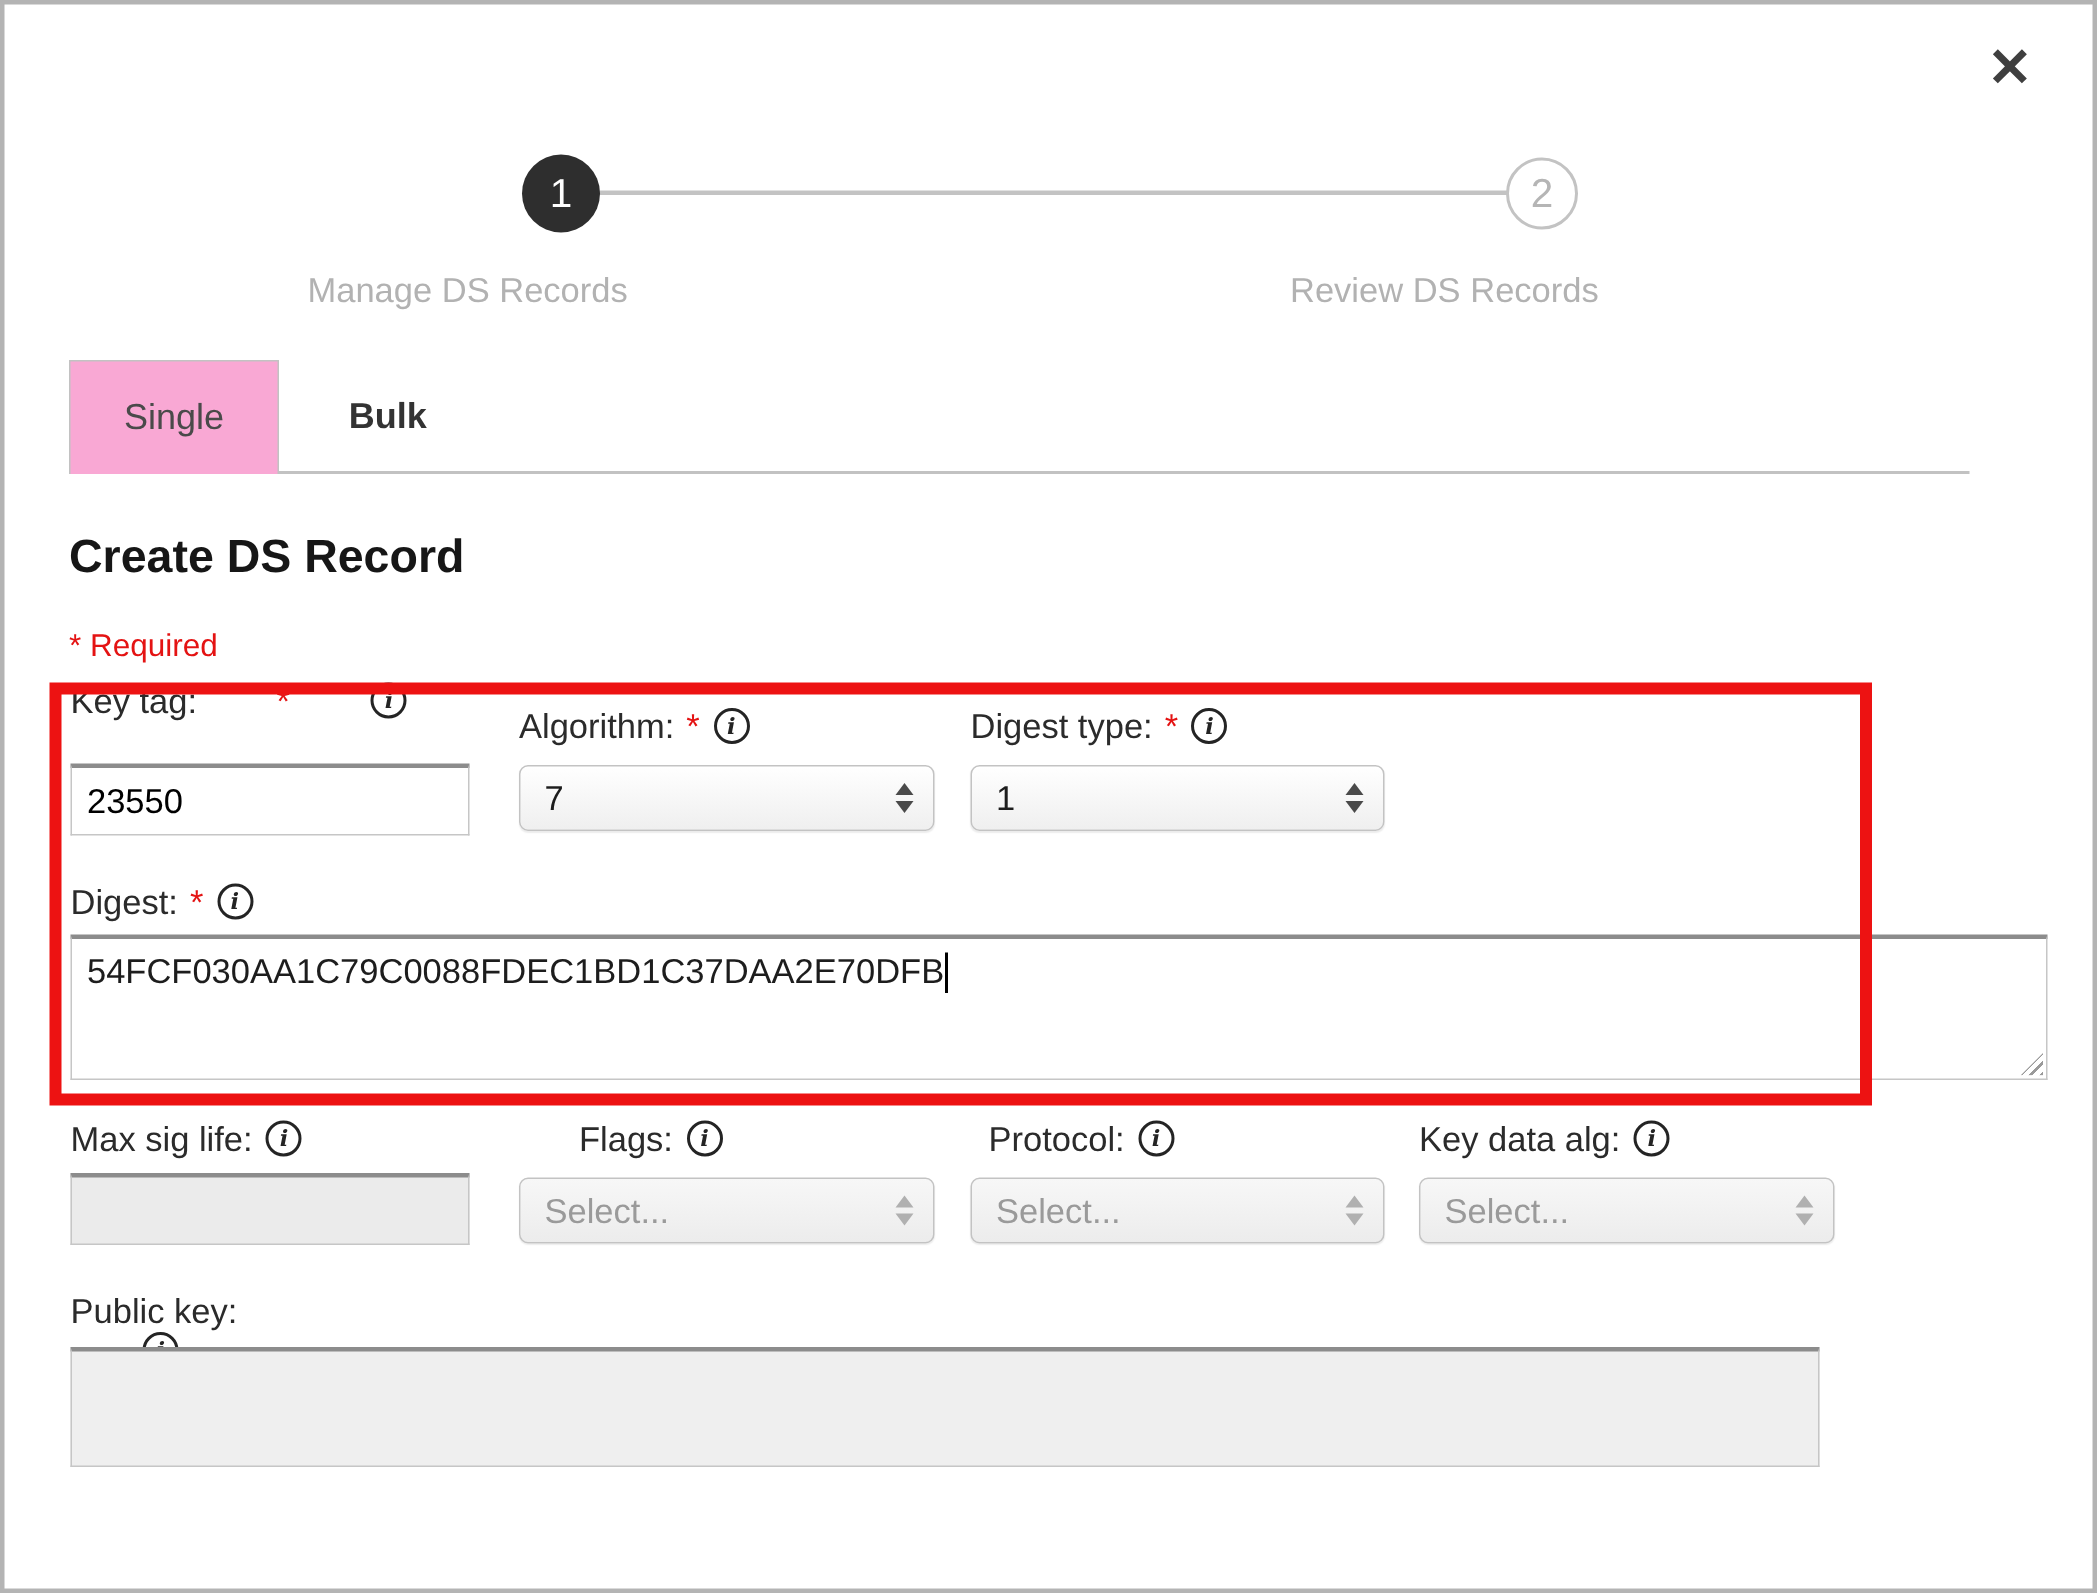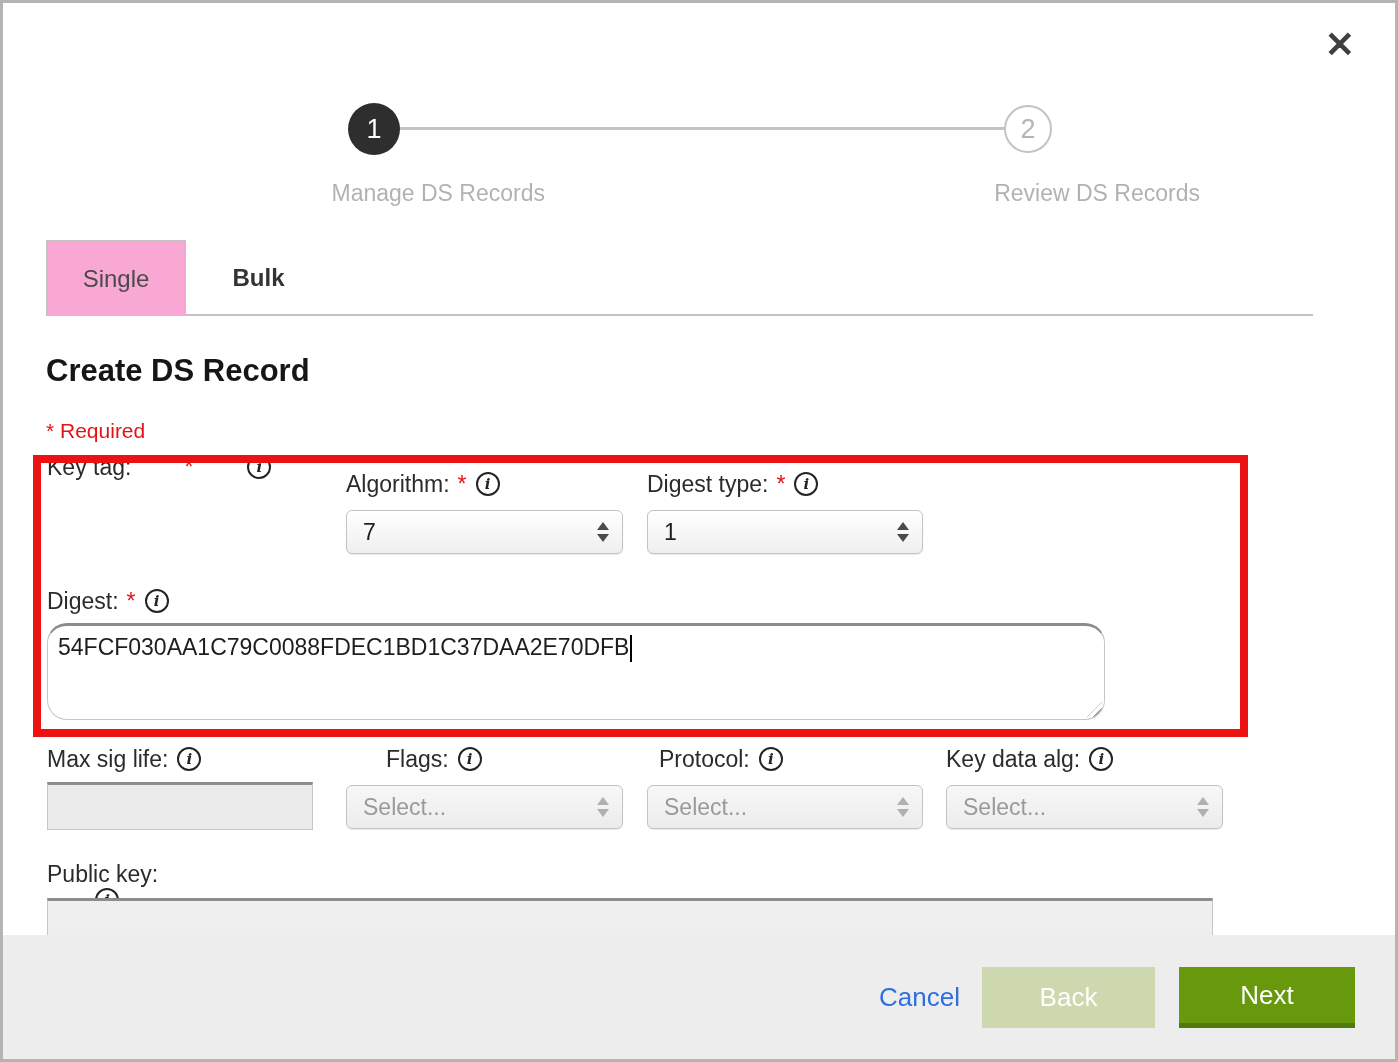--- a/index.html
+++ b/index.html
@@ -18,21 +18,21 @@
     position:absolute; top:24px; right:40px;
     font-size:36px; font-weight:bold; color:#3f3f3f;
     line-height:36px; cursor:pointer;
   }
 
   
   .step-line { position:absolute; left:395px; top:124px; width:610px; height:3px; background:#c3c3c3; }
   .step-circle { position:absolute; border-radius:50%; text-align:center; }
   .step-1 { left:345px; top:100px; width:52px; height:52px; background:#2e2e2e; color:#fff; font-size:27px; line-height:52px; }
   .step-2 { left:1001px; top:102px; width:48px; height:48px; background:#fff; border:2px solid #c3c3c3; color:#b5b5b5; font-size:27px; line-height:44px; }
-  .step-label { position:absolute; top:177px; width:340px; text-align:right; font-size:23px; color:#b2b2b2; }
+  .step-label { position:absolute; top:177px; width:340px; text-align:left; font-size:23px; color:#b2b2b2; }
   .step-label-1 { left:202px; }
   .step-label-2 { left:857px; }
 
   
   .tab-bar-line { position:absolute; left:43px; top:311px; width:1267px; height:2px; background:#c2c2c2; }
   .tab {
     position:absolute; top:237px; height:76px; text-align:center;
     font-size:24px; line-height:76px; cursor:pointer;
   }
   .tab-active {
@@ -148,41 +148,42 @@
     <span>Algorithm:</span>
     <span class="req-star">*</span>
     <span class="info-icon">i</span>
   </div>
   <div class="field-label" style="left:644px; top:467px;">
     <span>Digest type:</span>
     <span class="req-star">*</span>
     <span class="info-icon">i</span>
   </div>
 
+  <input class="text-input" style="left: 44px; top: 506px; width: 266px;" value="23550">
   <div class="select-box" style="left:343px; top:507px; width:277px;">
     <span>7</span>
     <span class="select-arrows">
         <span class="arr-up"></span>
         <span class="arr-dn"></span>
       </span>
   </div>
   <div class="select-box" style="left:644px; top:507px; width:276px;">
     <span>1</span>
     <span class="select-arrows">
         <span class="arr-up"></span>
         <span class="arr-dn"></span>
       </span>
   </div>
 
   <div class="field-label" style="left:44px; top:584px;">
     <span>Digest:</span>
     <span class="req-star">*</span>
     <span class="info-icon">i</span>
   </div>
-  <div class="textarea-box" style="left:44px; top:620px; width:1058px; height:97px;border-radius:20px;">
+  <div class="textarea-box" style="left:44px; top:620px; width:1318px; height:97px;">
     <span>54FCF030AA1C79C0088FDEC1BD1C37DAA2E70DFB</span><span class="caret"></span>
     <span class="resize-handle"></span>
   </div>
 
   <div class="field-label" style="left:44px; top:742px;">
     <span>Max sig life:</span>
     <span class="info-icon">i</span>
   </div>
   <div class="field-label" style="left:343px; top:742px;margin-left:40px;">
     <span>Flags:</span>
@@ -219,19 +220,14 @@
         <span class="arr-dn"></span>
       </span>
   </div>
 
   <div class="field-label" style="left:44px; top:858px;flex-direction:column;">
     <span>Public key:</span>
     <span class="info-icon">i</span>
   </div>
   <div class="textarea-box disabled" style="left:44px; top:895px; width:1166px; height:80px;"></div>
 
-  <div class="footer">
-    <span class="cancel-link">Cancel</span>
-    <div class="btn btn-back">Back</div>
-    <div class="btn btn-next">Next</div>
-  </div>
 
 </div>
 
 </body></html>

